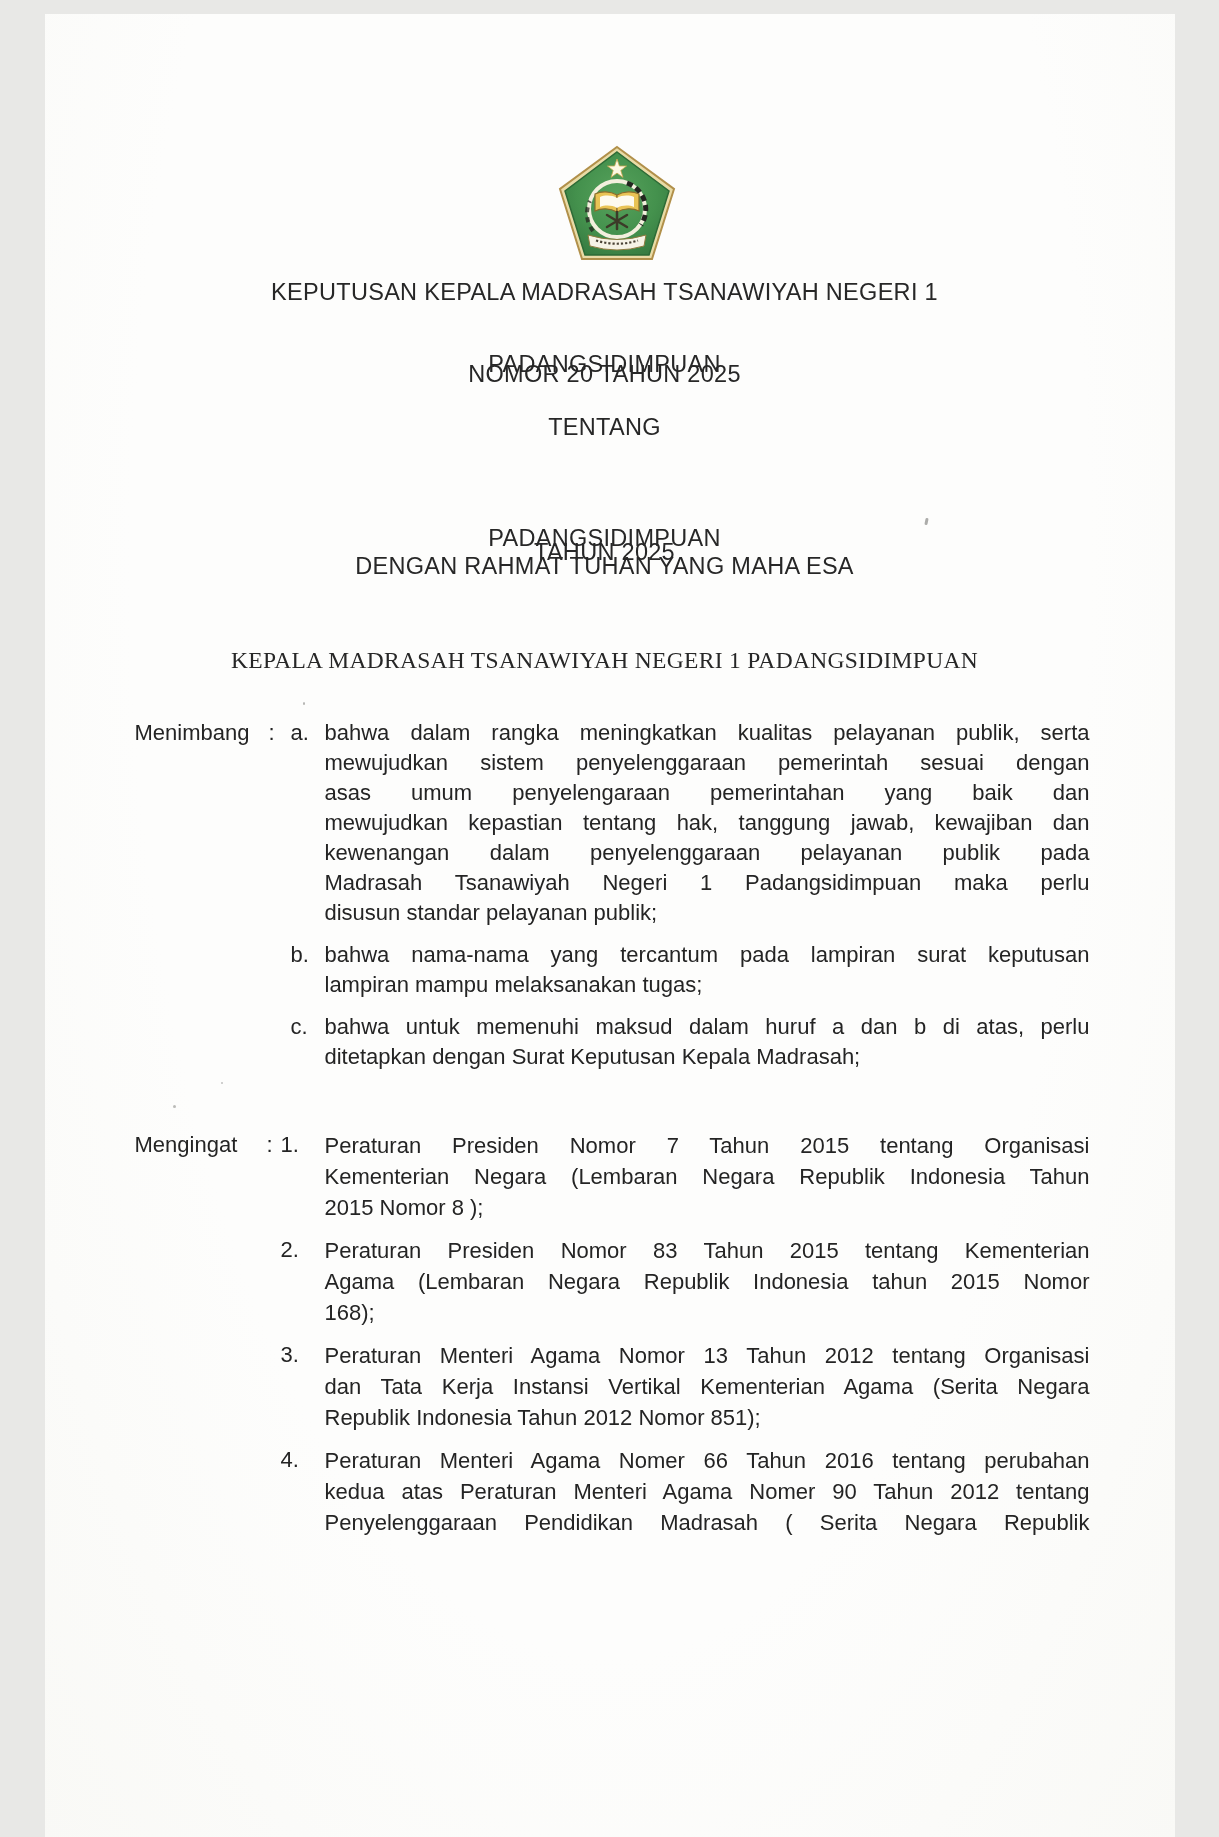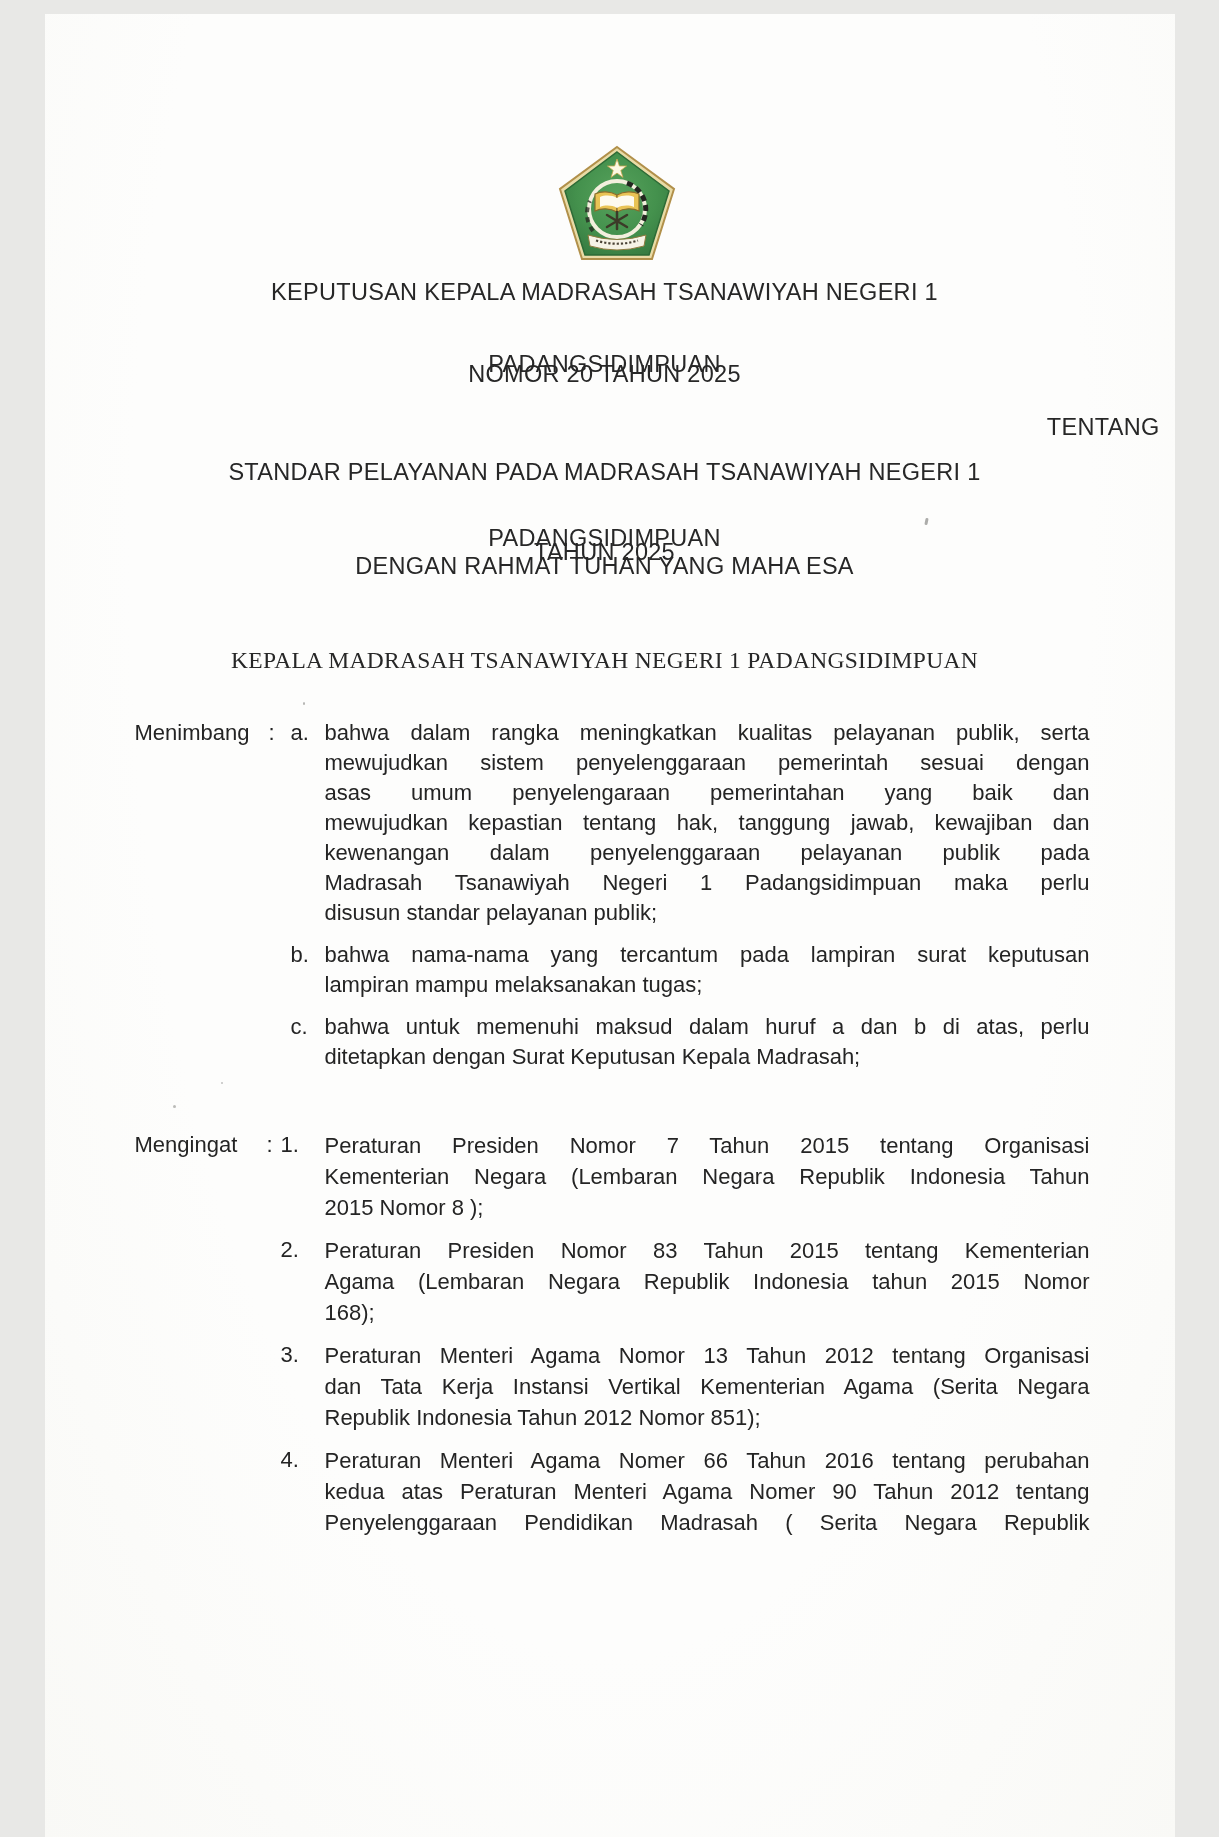--- a/index.html
+++ b/index.html
@@ -19,21 +19,21 @@
   .hline{
     position:absolute;left:5px;width:1110px;
     text-align:center;
     font-size:23.5px;line-height:36px;
     letter-spacing:0.3px;
     color:#272727;
     white-space:pre-line;
   }
   #h-title{top:260px;}
   #h-nomor{top:342px;}
-  #h-tentang{top:395px;text-align:right;}
+  #h-tentang{top:395px;}
   #h-subject{top:442px;line-height:33px;}
   #h-tahun{top:520px;}
   #h-rahmat{top:534px;text-align:center;}
   #h-issuer{top:628px;font-family:Liberation Serif, serif;}
   
   .sec{position:absolute;left:0;top:0;width:1219px;font-size:22px;color:#242424;}
   #sec-menimbang{top:704px;}
   #sec-mengingat{top:1116px;}
   .sec-label{position:absolute;left:90px;top:0;line-height:30px;}
   .sec-colon{position:absolute;left:224px;top:0;line-height:30px;}
@@ -89,21 +89,21 @@
     <path d="M60,67 L60,84 M50,70 L70,82 M70,70 L50,82" fill="none" stroke="#3c3a28" stroke-width="2.5" stroke-linecap="round"></path>
 
     <path d="M31,90 Q60,99 89,90 L87,101 Q60,109 33,101 Z" fill="#f6f3e6" stroke="#8f7b3e" stroke-width="1"></path>
     <path d="M39,95.5 Q60,102 81,95.5" fill="none" stroke="#4a4335" stroke-width="2.2" stroke-dasharray="2.2 2"></path>
   </svg>
 
   <div class="hline" id="h-title"><span>KEPUTUSAN KEPALA MADRASAH TSANAWIYAH NEGERI 1</span><br>
     <span>PADANGSIDIMPUAN</span></div>
   <div class="hline" id="h-nomor">NOMOR 20 TAHUN 2025</div>
   <div class="hline" id="h-tentang">TENTANG</div>
-  <div class="hline" id="h-subject"><span>STANDAR PELAYANAN PADA MADRASAH TSANAWIYAH NEGERI 1</span><br>
+  <div class="hline" id="h-subject"><br>
     <span>PADANGSIDIMPUAN</span></div>
   <div class="hline" id="h-tahun">TAHUN 2025</div>
   <div class="hline" id="h-rahmat">DENGAN RAHMAT TUHAN YANG MAHA ESA</div>
   <div class="hline" id="h-issuer">KEPALA MADRASAH TSANAWIYAH NEGERI 1 PADANGSIDIMPUAN</div>
 
   <div class="sec" id="sec-menimbang">
     <span class="sec-label">Menimbang</span>
     <span class="sec-colon">:</span>
     <div class="items">
         <div class="item">

